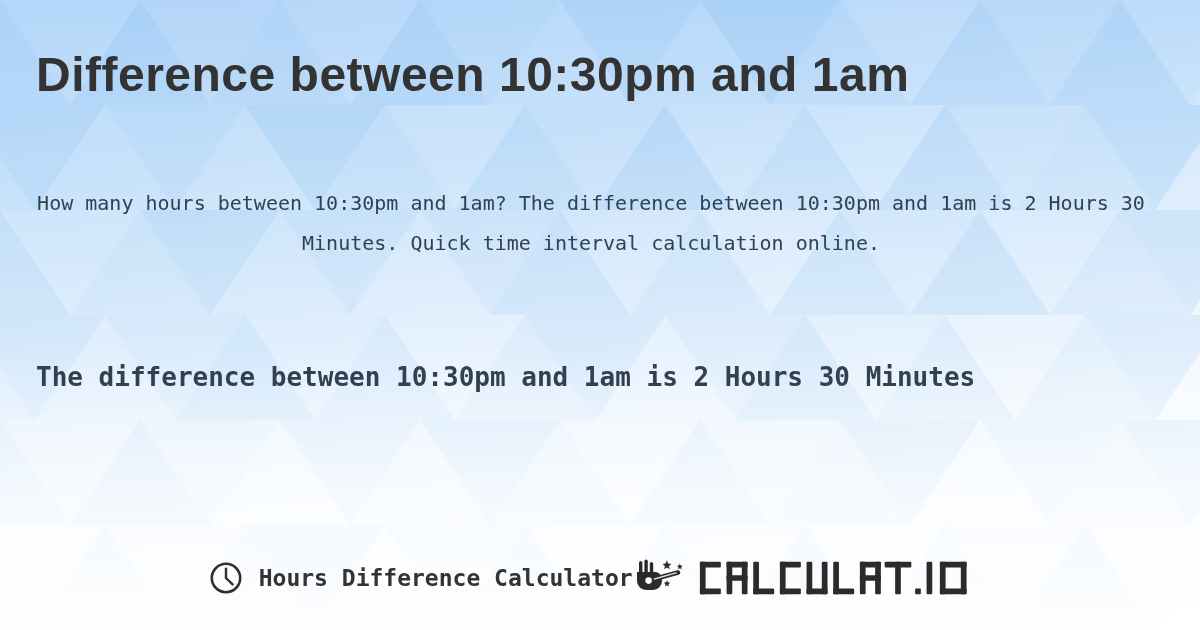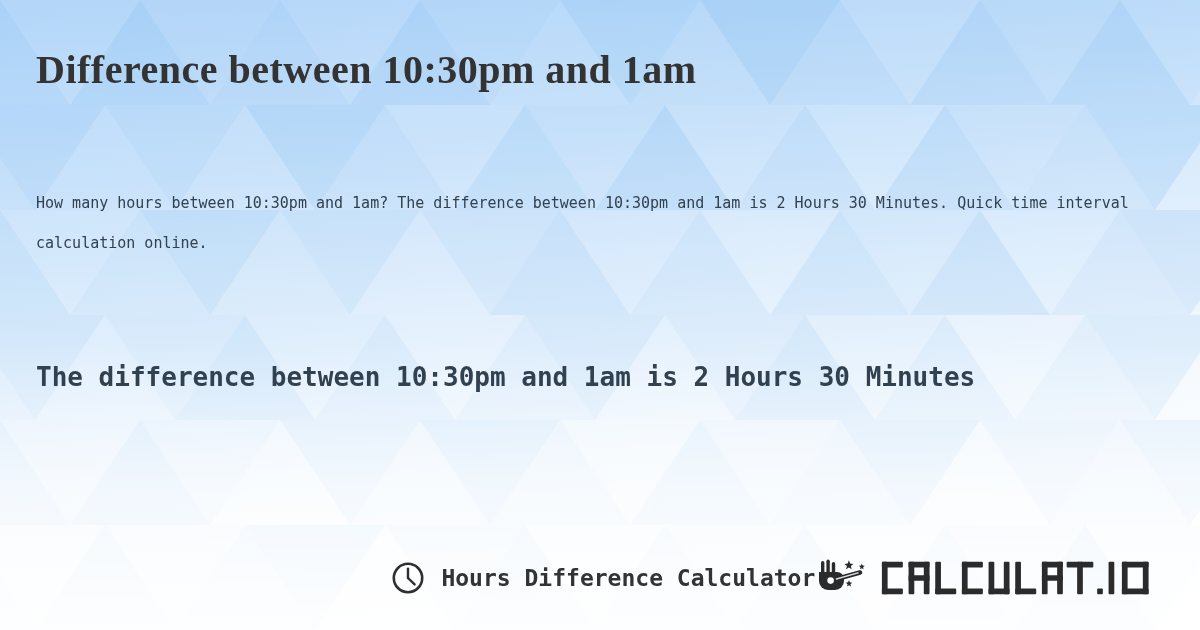--- a/index.html
+++ b/index.html
@@ -40,69 +40,70 @@
     height: 630px;
     box-sizing: border-box;
     padding: 0 34px;
   }
 
   .page-title {
     position: absolute;
     left: 36px;
     top: 46px;
     margin: 0;
-    font-family: Liberation Serif, serif;
-    font-size: 40px;
+    font-family: Liberation Sans, sans-serif;
+    font-size: 48px;
     font-weight: bold;
     letter-spacing: 0.5px;
     color: #333333;
     line-height: 1.2;
     white-space: nowrap;
   }
 
   .intro-paragraph {
     position: absolute;
     left: 36px;
     top: 183px;
     width: 1110px;
     margin: 0;
     font-family: "DejaVu Sans Mono", "Liberation Mono", monospace;
-    font-size: 15px;
+    font-size: 20px;
     font-weight: normal;
     color: #31414f;
     line-height: 40px;
     letter-spacing: 0px;
+    text-align: center;
   }
 
   .answer-heading {
     position: absolute;
     left: 36px;
     top: 355px;
     width: 1080px;
     margin: 0;
     font-family: "DejaVu Sans Mono", "Liberation Mono", monospace;
     font-size: 26px;
     font-weight: bold;
     color: #31414f;
     line-height: 44px;
     letter-spacing: 0px;
   }
 
   
   .footer {
     position: absolute;
     left: 0;
-    right: 16px;
+    right: 8px;
     bottom: 24px;
     height: 56px;
-    padding: 0 18px;
+    padding: 0 36px;
     box-sizing: border-box;
     display: flex;
     align-items: center;
-    justify-content: flex-end;
+    justify-content: center;
   }
 
   .footer-left {
     display: flex;
     align-items: center;
     gap: 16px;
   }
 
   .clock-icon {
     display: block;

